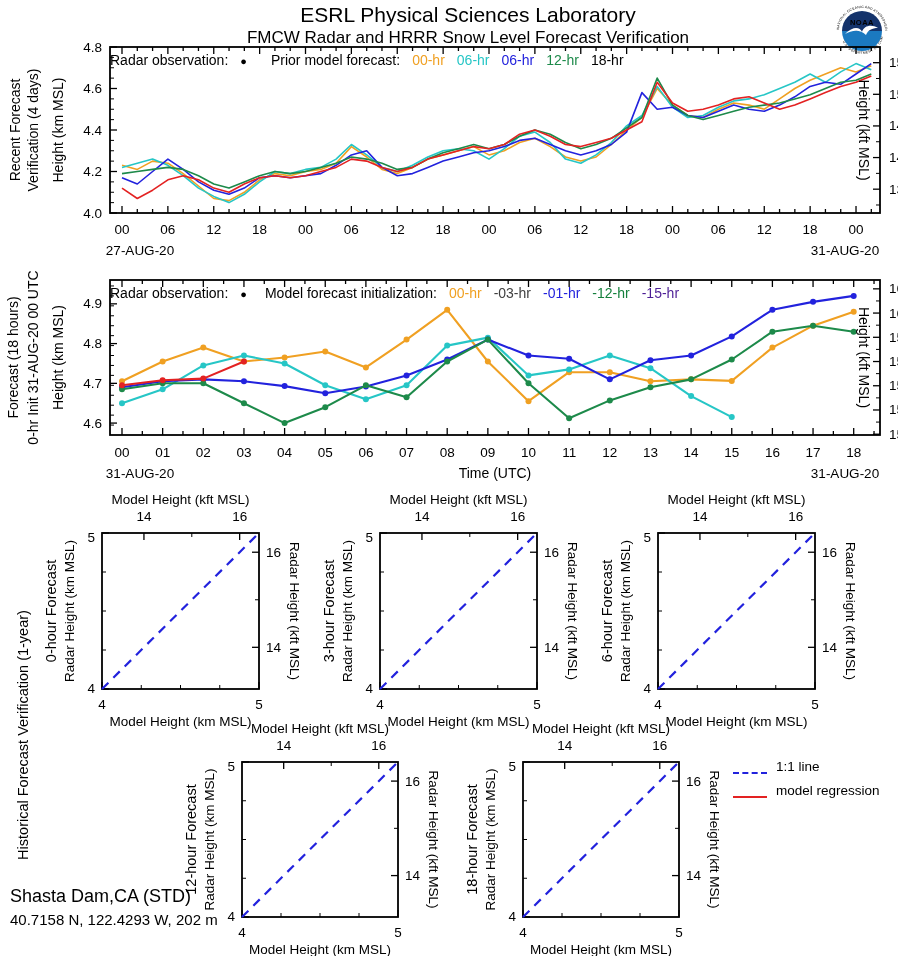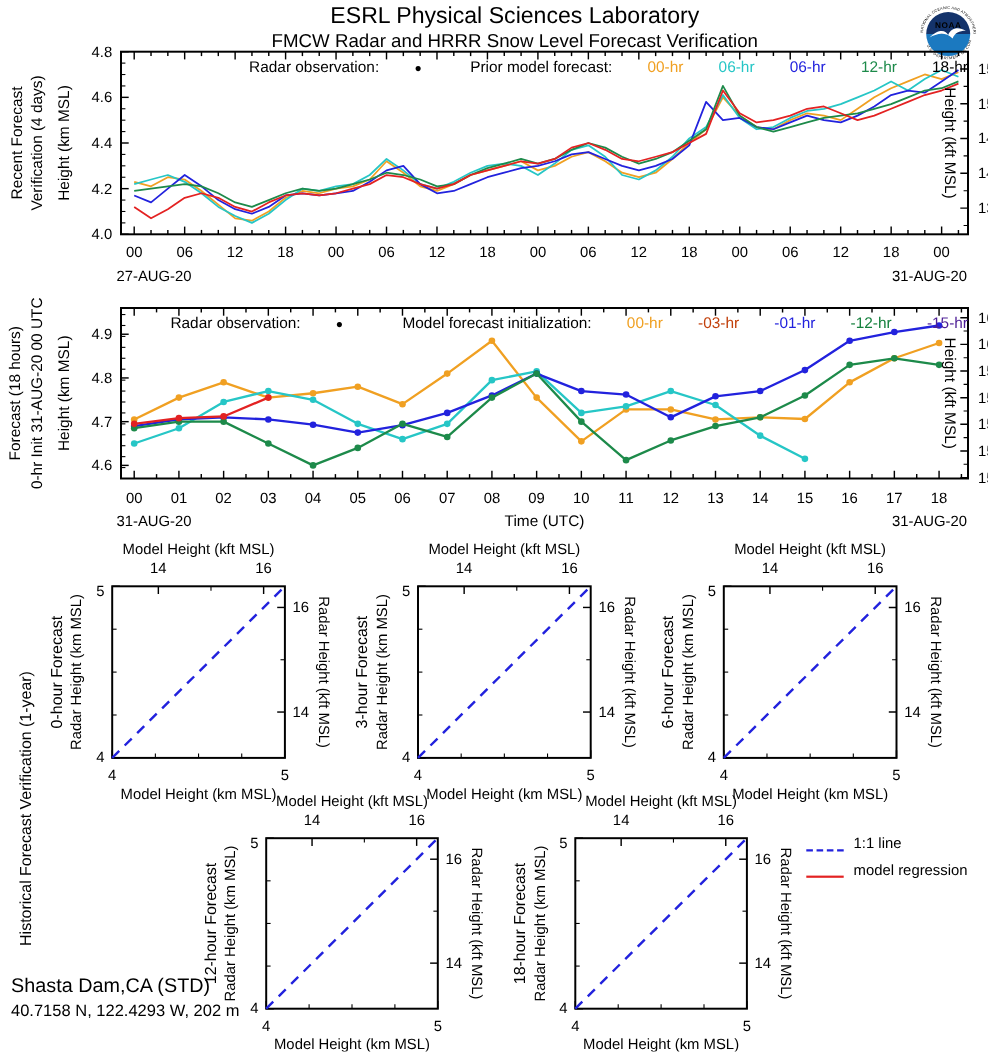--- a/index.html
+++ b/index.html
@@ -2,22 +2,22 @@
 <html><head>
 <meta charset="utf-8">
 <style>
   html,body{margin:0;padding:0}
   body{width:898px;height:956px;position:relative;background:#fff;color:#000;
        font-family:"Liberation Sans",sans-serif;overflow:hidden}
   .abs{position:absolute}
   .cx{position:absolute;transform:translateX(-50%);white-space:nowrap}
   svg text{font-family:"Liberation Sans",sans-serif;fill:#000}
   #plot-svg{position:absolute;left:0;top:0}
-  .chart-legend{position:absolute;display:flex;justify-content:flex-end;align-items:baseline;
-      gap:32px;font-size:14px;pointer-events:none;white-space:nowrap}
+  .chart-legend{position:absolute;display:flex;justify-content:flex-start;align-items:baseline;
+      gap:12px;font-size:14px;pointer-events:none;white-space:nowrap}
   .hist-legend{position:absolute;font-size:13.5px}
   .hist-legend .row{display:flex;align-items:flex-end;height:24px}
   .hist-legend .samp{width:34px;border-top-style:solid;border-top-width:2.5px;margin-right:9px}
 </style>
 </head>
 <body>
 
 <div class="cx" style="left:468px;top:3px;font-size:21px">ESRL Physical Sciences Laboratory</div>
 <div class="cx" style="left:468px;top:28px;font-size:17px">FMCW Radar and HRRR Snow Level Forecast Verification</div>
 
@@ -636,23 +636,23 @@
     <span style="margin-left:12px">Prior model forecast:</span>
     <span style="color:#f0a022">00-hr</span>
     <span style="color:#26c6c6">06-hr</span>
     <span style="color:#2222dd">06-hr</span>
     <span style="color:#1d8a4a">12-hr</span>
     <span style="color:#000000">18-hr</span>
   </div>
 <div id="legend2" class="chart-legend" style="left: 110px; width: 770px; top: 285px;">
     <span>Radar observation:</span>
     <span style="font-size:11px">●</span>
-    <span style="margin-left:22px">Model forecast initialization:</span>
+    <span style="margin-left:6px">Model forecast initialization:</span>
     <span style="color:#f0a022">00-hr</span>
-    <span style="color:#c2410c">-03-hr</span>
+    <span style="color:#404040">-03-hr</span>
     <span style="color:#2222dd">-01-hr</span>
     <span style="color:#15803d">-12-hr</span>
     <span style="color:#4c1d95">-15-hr</span>
   </div>
 <div id="hist-legend" class="hist-legend" style="left:733px;top:750px">
     <div class="row">
       <span class="samp" style="border-top-color: rgb(34, 34, 221); border-top-style: dashed;"></span>
       <span>1:1 line</span>
     </div>
     <div class="row">

